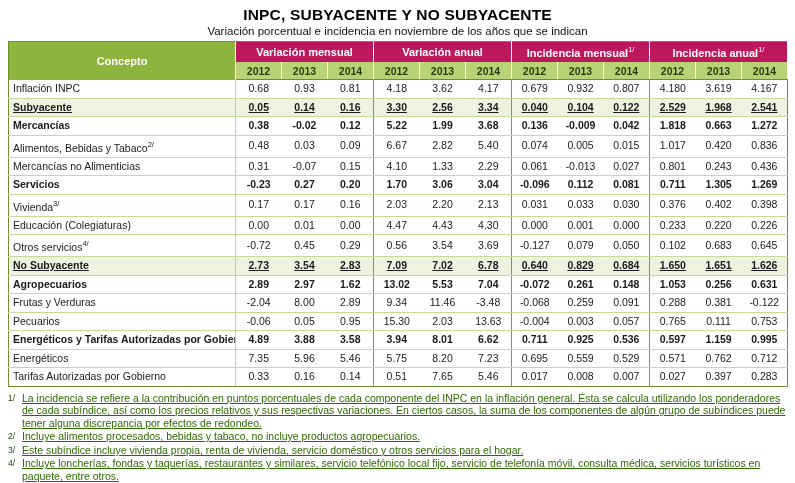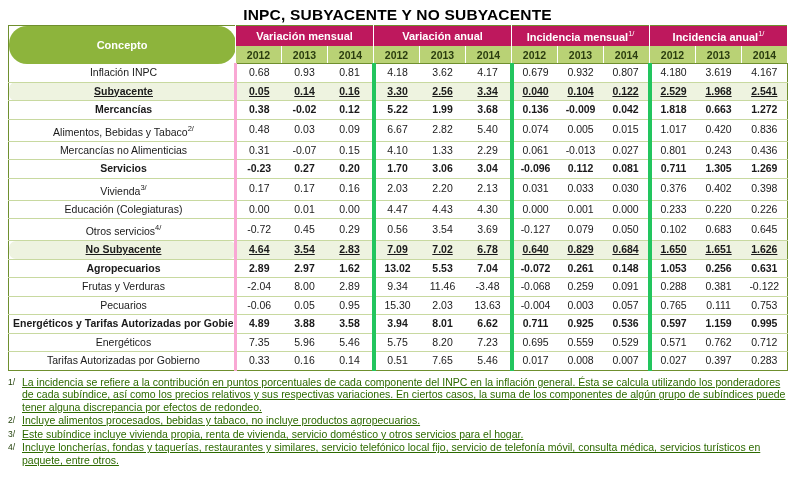--- a/index.html
+++ b/index.html
@@ -52,21 +52,20 @@
     color: #ffffff;
     font-weight: bold;
     font-size: 11px;
     text-align: center;
     height: 20px;
     border-right: 1px solid #ffffff;
     border-top: 1px solid #6f8f2e;
   }
   .hdr-top th.concept {
     border-left: 1px solid #6f8f2e;
-    border-radius: 18px;
   }
   .hdr-sub th {
     background: #b9d275;
     color: #2b3d10;
     font-weight: bold;
     font-size: 10.5px;
     text-align: center;
     height: 17px;
     border-right: 1px solid #ffffff;
     border-bottom: 1px solid #6f8f2e;
@@ -81,33 +80,32 @@
     font-weight: normal;
   }
   
   tbody td {
     height: 17.5px;
     line-height: 17.5px;
     font-size: 10.5px;
     border-bottom: 1px solid #c8d9a0;
   }
   tbody td.label {
-    text-align: center;
+    text-align: left;
     padding-left: 4px;
     border-left: 1px solid #6f8f2e;
-    border-right: 3px solid #f9a8d4;
+    border-right: 1px solid #f9a8d4;
     white-space: nowrap;
     overflow: hidden;
-    border-radius: 7px;
   }
   tbody td.num {
     text-align: center;
   }
   tbody td.grp-end {
-    border-right: 4px solid #22c55e;
+    border-right: 1px solid #22c55e;
   }
   tbody td.last {
     border-right: 1px solid #6f8f2e;
   }
   tr.shade td {
     background: #eef3e0;
     text-decoration: underline;
   }
   tr.plain td {
     background: #ffffff;
@@ -149,20 +147,21 @@
     color: #2d6a00;
     text-decoration: underline;
   }
 </style>
 </head>
 <body>
 
 <div class="page">
 
   <div class="title">INPC, SUBYACENTE Y NO SUBYACENTE</div>
+  <div class="subtitle">Variación porcentual e incidencia en noviembre de los años que se indican</div>
 
   <table class="main">
     <colgroup>
       <col style="width:227px">
       <col style="width:46px">
         <col style="width:46px">
         <col style="width:46px">
       <col style="width:46px">
         <col style="width:46px">
         <col style="width:46px">
@@ -327,21 +326,21 @@
           <td class="num grp-end">3.69</td>
           <td class="num">-0.127</td>
           <td class="num">0.079</td>
           <td class="num grp-end">0.050</td>
           <td class="num">0.102</td>
           <td class="num">0.683</td>
           <td class="num last">0.645</td>
         </tr>
         <tr class="shade bold">
           <td class="label ind0">No Subyacente</td>
-          <td class="num">4.64</td>
+          <td class="num">2.73</td>
           <td class="num">3.54</td>
           <td class="num grp-end">2.83</td>
           <td class="num">7.09</td>
           <td class="num">7.02</td>
           <td class="num grp-end">6.78</td>
           <td class="num">0.640</td>
           <td class="num">0.829</td>
           <td class="num grp-end">0.684</td>
           <td class="num">1.650</td>
           <td class="num">1.651</td>

